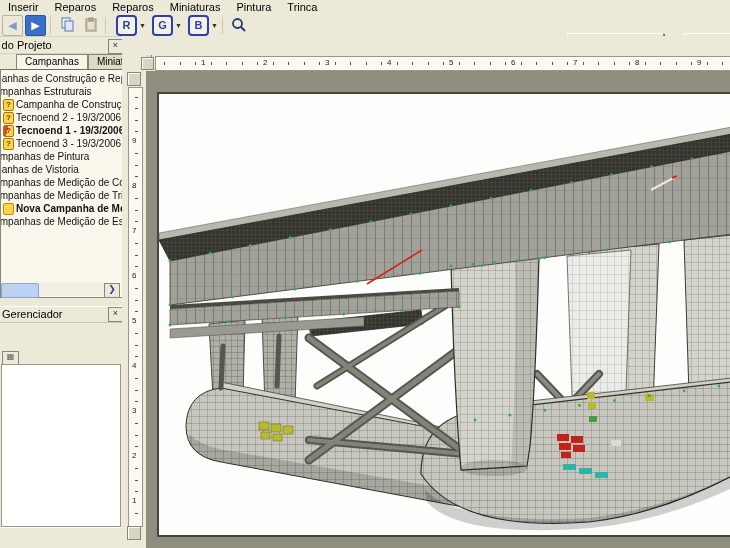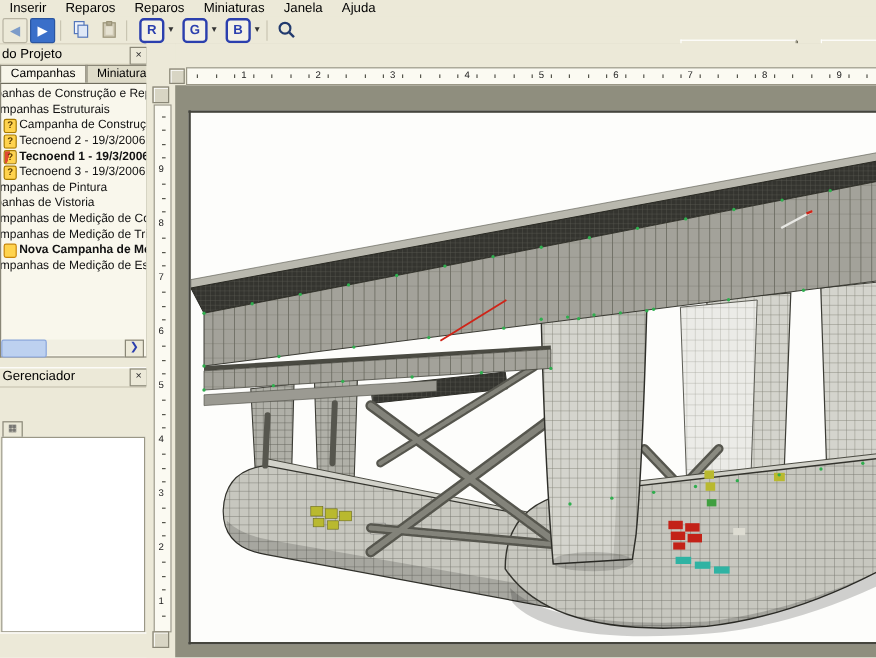--- a/index.html
+++ b/index.html
@@ -27,21 +27,21 @@
     color:#2b3fae;font-weight:bold;font-size:11px;display:flex;align-items:center;justify-content:center;margin-left:6px}
   .dd{font-size:7px;color:#333;margin-left:2px}
   
   .xp-button{background:#ece9d8;border:1px solid #8a8777;border-top-color:#fff;border-left-color:#fff;
     box-shadow:1px 1px 0 #706d5e;font-size:11px;text-align:center;line-height:16px;white-space:nowrap;overflow:hidden}
   
   #panel-header{left:0;top:38px;width:122px;height:15px;background:#ece9d8;border-bottom:1px solid #d6d2bf;overflow:hidden}
   #panel-title{position:absolute;left:-62px;top:1px;white-space:nowrap;font-size:11px}
   .xbtn{position:absolute;width:13px;height:13px;border:1px solid #8a8777;background:#ece9d8;
     font-size:9px;line-height:11px;text-align:center;color:#333}
-  #tabs{left:0;top:54px;width:98px;height:15px;display:flex}
+  #tabs{left:16px;top:54px;width:98px;height:15px;display:flex}
   .tab{height:14px;padding:0 8px;border:1px solid #8a8777;border-bottom:none;background:#dedbc8;
     font-size:10px;line-height:14px;white-space:nowrap}
   .tab.active{background:#f7f5e9}
   #tree{left:0;top:69px;width:121px;height:227px;background:#f9f7ec;border:1px solid #8a8777;border-top-color:#706d5e;overflow:hidden}
   .tree-row{position:absolute;left:0;width:200px;height:13px;white-space:nowrap;overflow:hidden}
   .tree-label{font-size:10px;line-height:13px;color:#111;display:inline-block;vertical-align:top}
   .tree-label.bold{font-weight:bold}
   .ticon{position:absolute;left:2px;top:1px;width:9px;height:10px;background:#ffd34d;border:1px solid #a87b00;
     border-radius:2px;font:bold 8px/10px "Liberation Sans",sans-serif;color:#5a3c00;text-align:center}
   .ticon.q-red{background:linear-gradient(105deg,#e04a30 38%,#ffd34d 40%)}
@@ -76,22 +76,22 @@
   #model{position:absolute;left:0;top:0;width:573px;height:441px}
 </style>
 </head>
 <body>
 
 <div id="menubar" class="abs">
     <span class="menu-item">Inserir</span>
     <span class="menu-item">Reparos</span>
     <span class="menu-item">Reparos</span>
     <span class="menu-item">Miniaturas</span>
-    <span class="menu-item">Janela</span>
-    <span class="menu-item">Ajuda</span>
+    <span class="menu-item">Pintura</span>
+    <span class="menu-item">Trinca</span>
   </div>
 
 <div id="toolbar" class="abs">
   <div class="tbtn raised" id="btn-back">
       <span class="arrow">◀</span>
     </div>
   <div class="tbtn" id="btn-fwd">
       <span class="arrow">▶</span>
     </div>
   <div class="tsep"></div>

